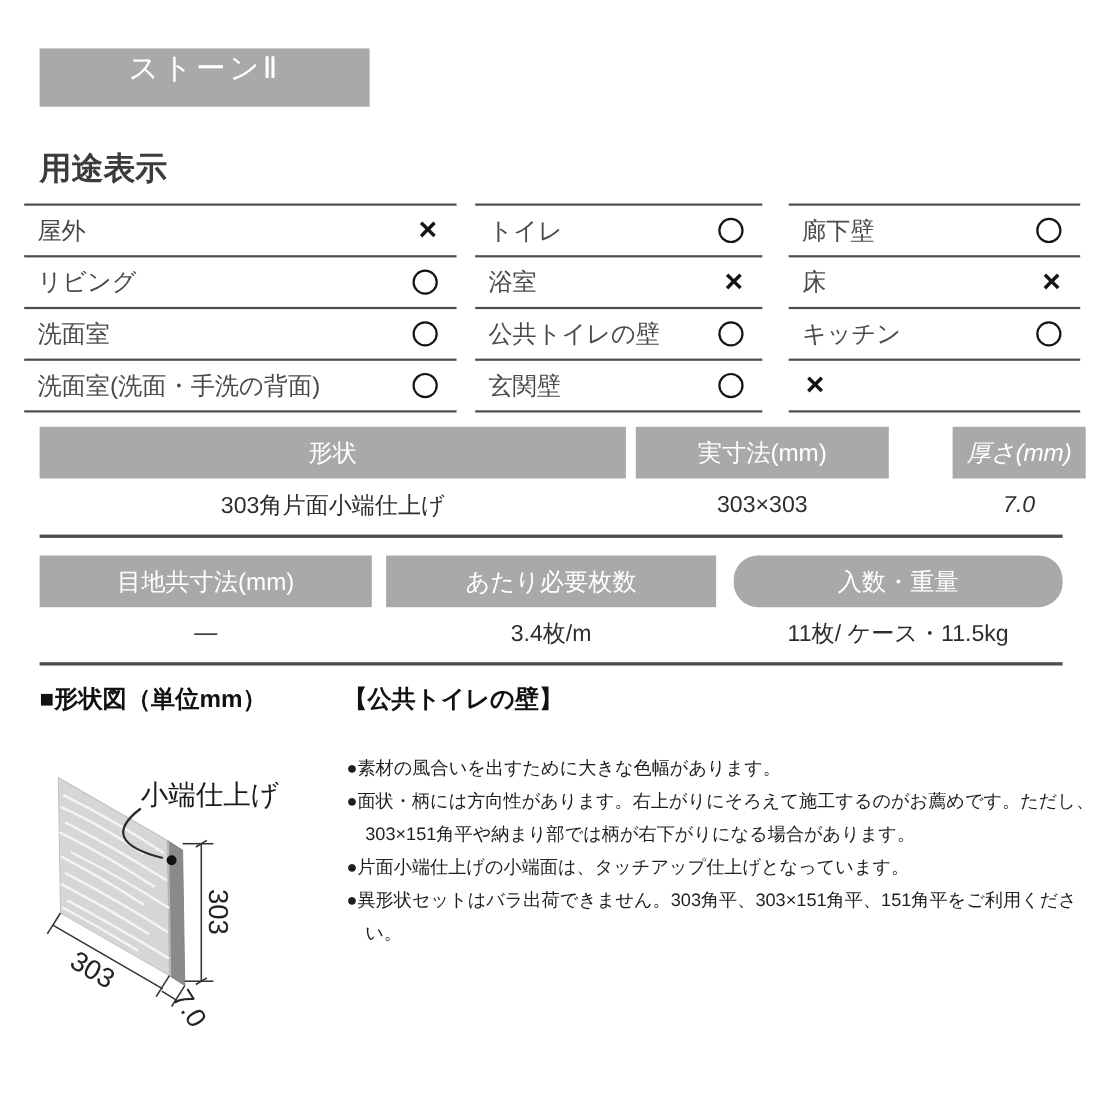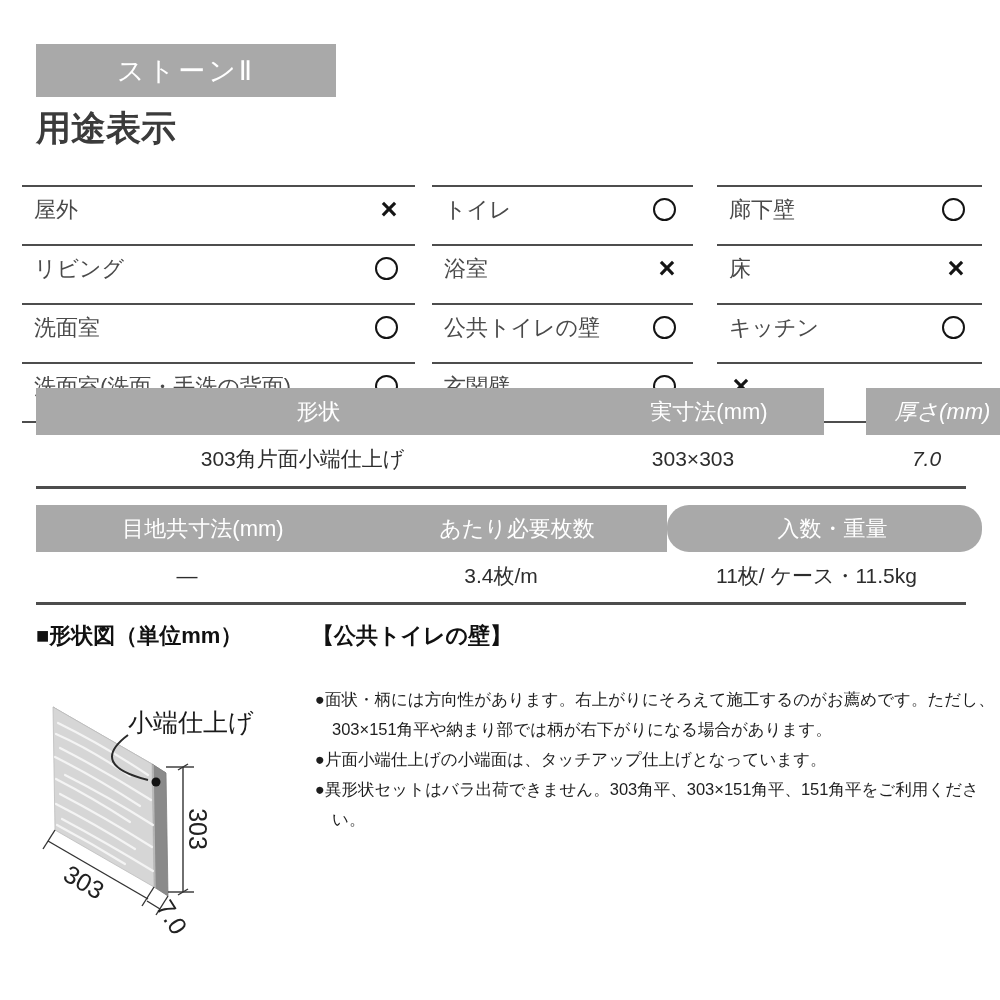--- a/index.html
+++ b/index.html
@@ -1,39 +1,39 @@
 <!DOCTYPE html>
 <html><head>
 <meta charset="utf-8">
 <style>
   html,body{margin:0;padding:0;background:#ffffff;}
   body{width:1000px;height:1000px;position:relative;font-family:"Liberation Sans",sans-serif;color:#222;overflow:hidden;}
 
   
   .title-band{position:absolute;left:36px;top:44px;width:300px;height:53px;background:#a9a9a9;
-    color:#ffffff;font-size:27px;letter-spacing:3px;display:flex;align-items:center;justify-content:center;}
+    color:#ffffff;font-size:27px;letter-spacing:3px;display:flex;justify-content:center;}
 
   
-  .usage-title{position:absolute;left:36px;top:105px;font-size:35px;font-weight:bold;color:#3b3b3b;}
+  .usage-title{position:absolute;left:36px;top:134px;font-size:29px;font-weight:bold;color:#3b3b3b;}
 
   .u-table{position:absolute;top:185px;}
   .u-t1{left:22px;width:393px;}
   .u-t2{left:432px;width:261px;}
   .u-t3{left:717px;width:265px;}
   .u-row{height:45px;border-top:2px solid #4d4d4d;display:flex;align-items:center;justify-content:space-between;
-    padding:0 14px 12px 12px;box-sizing:content-box;}
+    padding:0 14px 0 12px;box-sizing:content-box;}
   .u-row:last-child{border-bottom:2px solid #4d4d4d;justify-content:space-between;}
   .u-label{font-size:22px;color:#4a4a4a;white-space:nowrap;}
   .mark{min-width:24px;display:flex;align-items:center;justify-content:center;}
   .mark.cross{font-size:29px;font-weight:600;color:#141414;line-height:1;}
   .mark.ring{width:19px;height:19px;min-width:0;border:2.6px solid #141414;border-radius:50%;margin-right:3px;}
 
   
   .hcell{position:absolute;height:47px;background:#a9a9a9;color:#ffffff;font-size:22px;
-    display:flex;align-items:center;justify-content:center;padding-left:16px;}
+    display:flex;align-items:center;justify-content:center;}
   .vcell{position:absolute;height:47px;color:#2d2d2d;font-size:21px;
     display:flex;align-items:center;justify-content:center;}
   .s1{top:388px;}  .s1v{top:435px;}
   .s1c0{left:36px;width:533px;} .s1c1{left:578px;width:230px;} .s1c2{left:866px;width:121px;font-style:italic;}
   .s2{top:505px;}  .s2v{top:552px;}
   .s2c0{left:36px;width:302px;} .s2c1{left:351px;width:300px;} .s2c2{left:667px;width:299px;border-radius:22px;}
   .rule{position:absolute;left:36px;width:930px;border-top:3px solid #4d4d4d;}
   .rule1{top:486px;} .rule2{top:602px;}
 
   
@@ -173,16 +173,17 @@
   <text class="dim-text" x="64" y="197" text-anchor="middle" dominant-baseline="central" transform="rotate(30 64 197)">303</text>
 
   <g stroke="#333" stroke-width="1.4">
     <line x1="148" y1="211" x2="136" y2="230"></line>
     <line x1="127" y1="216" x2="140" y2="224"></line>
   </g>
   <text class="dim-text" x="152" y="232" text-anchor="middle" dominant-baseline="central" transform="rotate(58 152 232)">7.0</text>
 </svg>
 
 <div class="notes">
+  <div class="note">●素材の風合いを出すために大きな色幅があります。</div>
   <div class="note">●面状・柄には方向性があります。右上がりにそろえて施工するのがお薦めです。ただし、303×151角平や納まり部では柄が右下がりになる場合があります。</div>
   <div class="note">●片面小端仕上げの小端面は、タッチアップ仕上げとなっています。</div>
   <div class="note">●異形状セットはバラ出荷できません。303角平、303×151角平、151角平をご利用ください。</div>
 </div>
 
 </body></html>

